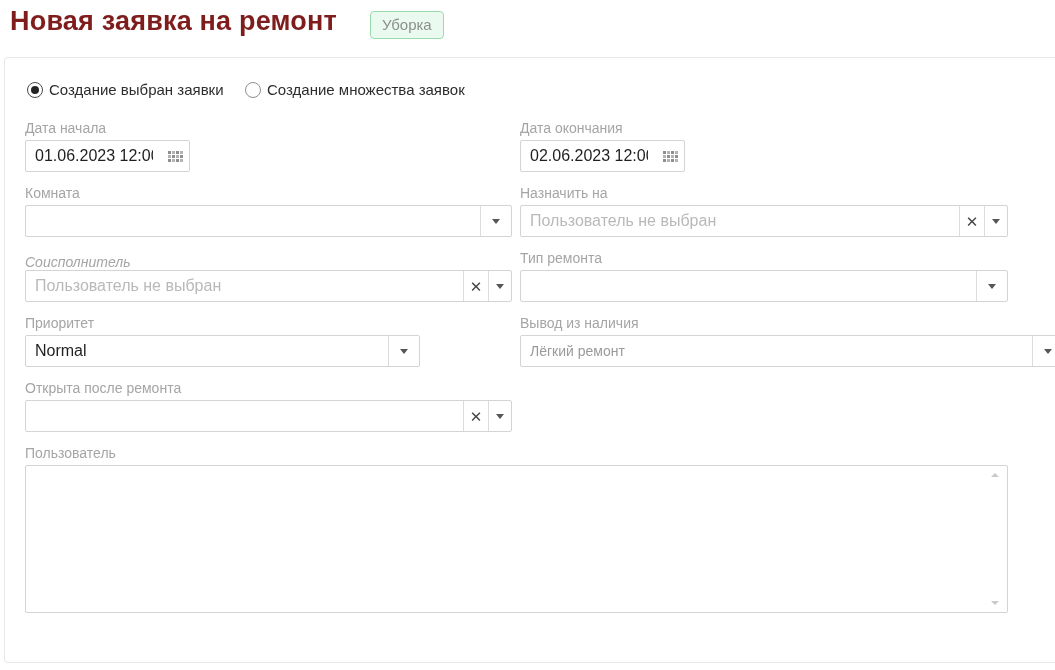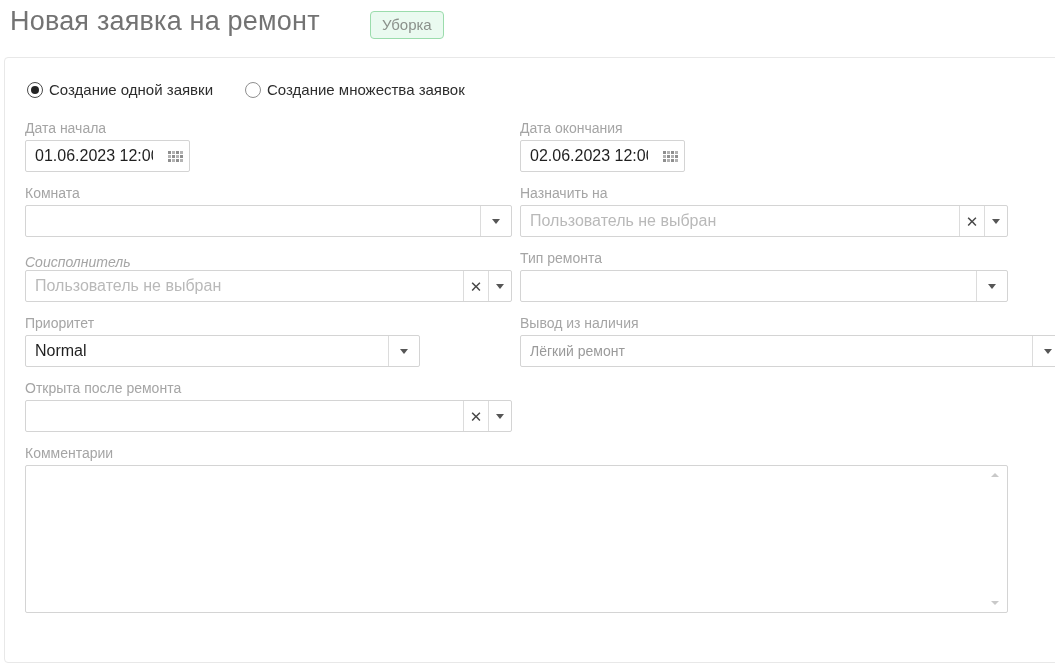--- a/index.html
+++ b/index.html
@@ -8,21 +8,21 @@
     background: #ffffff;
     font-family: "Liberation Sans", "DejaVu Sans", sans-serif;
     overflow: hidden;
     position: relative;
   }
   .abs { position: absolute; }
 
   
   .page-title {
     left: 10px; top: 6px;
-    font-size: 27px; font-weight: 400; color: #737373;
+    font-size: 27px; font-weight: 700; color: #7f1d1d;
     letter-spacing: 0.2px;
   }
   .status-badge {
     left: 370px; top: 11px;
     font-size: 15px; color: #8b918b;
     background: #eafaf0;
     border: 1px solid #9bdcac;
     border-radius: 4px;
     padding: 3px 11px 4px 11px;
     line-height: 19px;
@@ -133,21 +133,21 @@
 </style>
 </head>
 <body>
 
 <div class="abs page-title">Новая заявка на ремонт</div>
 <div class="abs status-badge">Уборка</div>
 
 <div class="abs panel"></div>
 
 <div class="abs radio-circle selected" style="left:27px; top:82px;"></div>
-<div class="abs radio-label" style="left:49px; top:81px;">Создание одной заявки</div>
+<div class="abs radio-label" style="left:49px; top:81px;">Создание выбран заявки</div>
 <div class="abs radio-circle" style="left:245px; top:82px;"></div>
 <div class="abs radio-label" style="left:267px; top:81px;">Создание множества заявок</div>
 
 <div class="abs f-label" style="left:25px; top:120px;">Дата начала</div>
 <div class="abs field" style="left:25px; top:140px; width:165px;">
   <input type="text" value="01.06.2023 12:00" style="">
   <div class="icon-area">
     <svg width="15" height="11" viewBox="0 0 15 11">
       <g fill="#8f8f8f">
         <rect x="0" y="0" width="3" height="3"></rect>
@@ -248,18 +248,18 @@
 <div class="abs field combo" style="left:25px; top:400px; width:487px;">
   <input type="text" value="" style="">
   <div class="fbtn sep clear-btn">
       <span>✕</span>
     </div>
   <div class="fbtn sep arrow-btn">
     <div class="tri-down"></div>
   </div>
 </div>
 
-<div class="abs f-label" style="left:25px; top:445px;">Комментарии</div>
+<div class="abs f-label" style="left:25px; top:445px;">Пользователь</div>
 <div class="abs comments-wrap">
   <textarea style=""></textarea>
   <div class="abs scroll-arrow scroll-up"></div>
   <div class="abs scroll-arrow scroll-down"></div>
 </div>
 
 </body></html>

